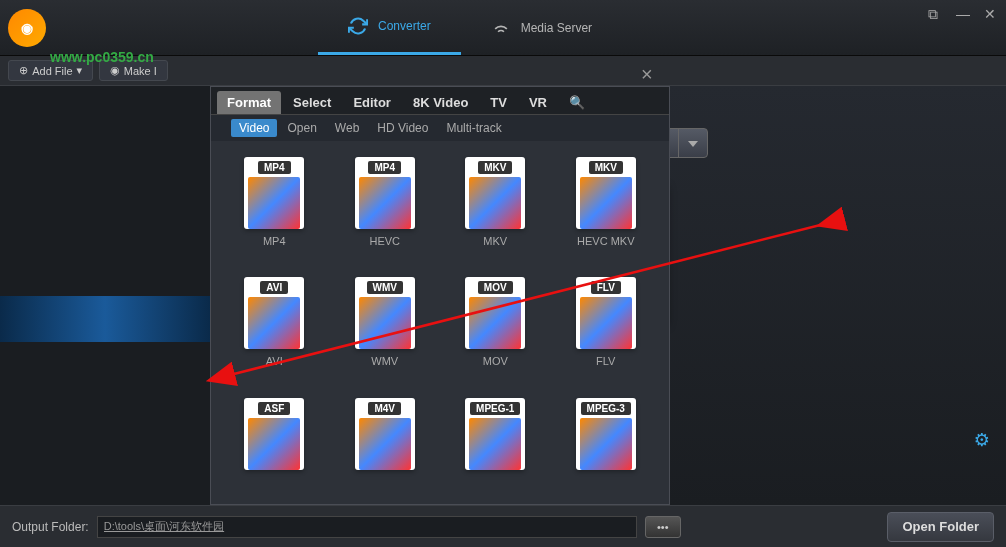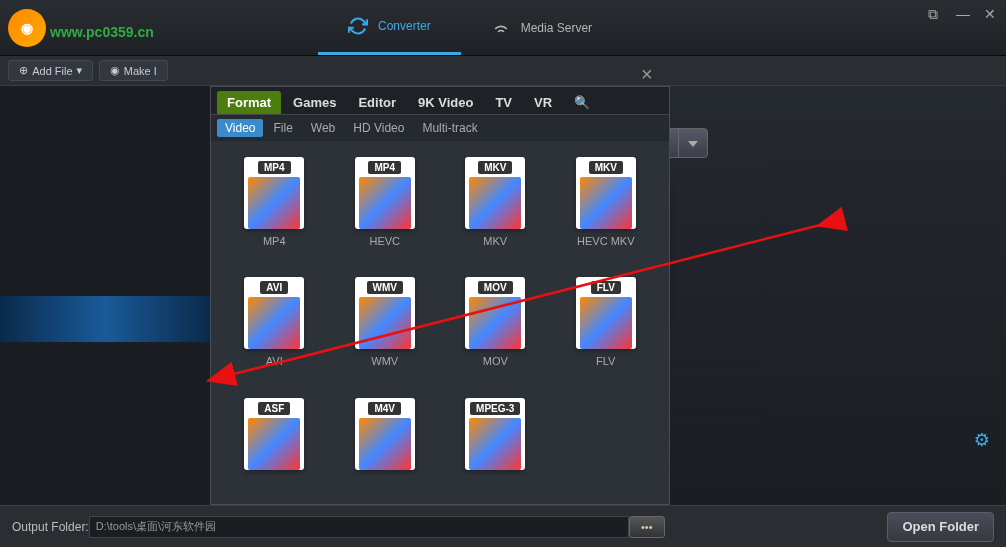--- a/index.html
+++ b/index.html
@@ -2,43 +2,43 @@
 <html><head>
 <meta charset="utf-8">
 <style>
 * { margin: 0; padding: 0; box-sizing: border-box; font-family: Arial, sans-serif; }
 body { width: 1006px; height: 547px; background: #1a1d21; overflow: hidden; position: relative; }
 
 .titlebar { height: 56px; background: linear-gradient(180deg, #2a2d32 0%, #1e2125 100%); display: flex; align-items: center; padding: 0 8px; position: relative; border-bottom: 1px solid #0a0a0a; }
 .logo-area { display: flex; align-items: center; flex: 0 0 300px; }
 .logo-circle { width: 38px; height: 38px; border-radius: 50%; background: linear-gradient(135deg, #ff8800, #ffaa00); display: flex; align-items: center; justify-content: center; font-size: 14px; color: #fff; font-weight: bold; }
 .logo-text { font-size: 28px; font-style: italic; font-weight: bold; color: #e8e8e8; margin-left: 4px; }
-.logo-url { position: absolute; top: 24px; left: 50px; color: #33aa44; font-size: 14px; font-weight: bold; }
+.logo-url { position: absolute; top: 49px; left: 50px; color: #33aa44; font-size: 14px; font-weight: bold; }
 
 .main-tabs { display: flex; height: 100%; margin-left: 10px; }
 .main-tab { display: flex; align-items: center; padding: 0 30px; color: #b5b5b5; font-size: 12px; cursor: pointer; gap: 10px; }
 .main-tab.active { color: #3ba9e8; border-bottom: 3px solid #3ba9e8; }
 .tab-icon { width: 20px; height: 20px; }
 
 .window-controls { position: absolute; right: 8px; top: 6px; display: flex; gap: 14px; }
 .win-btn { width: 14px; height: 14px; color: #aaa; cursor: pointer; font-size: 14px; }
 
 .toolbar { height: 30px; background: #2a2d32; display: flex; align-items: center; padding: 0 8px; gap: 6px; border-bottom: 1px solid #3a3d42; }
 .tool-btn { background: #333740; border: 1px solid #44484f; color: #ccc; font-size: 11px; padding: 3px 10px; border-radius: 3px; display: flex; align-items: center; gap: 4px; cursor: pointer; }
 
 .content { display: flex; height: calc(100% - 56px - 30px - 42px); position: relative; }
 .left-panel { flex: 0 0 210px; background: #1a1d21; }
 .left-thumb { width: 100%; height: 46px; background: linear-gradient(90deg, #0a2a4a, #1a5a9a, #0a2a4a); margin-top: 210px; }
 
 .format-popup { position: absolute; left: 210px; top: 0; width: 460px; height: 100%; background: #2d3138; border: 1px solid #4a4d55; z-index: 10; }
 .popup-close { position: absolute; right: 8px; top: -24px; width: 20px; height: 20px; color: #999; font-size: 20px; cursor: pointer; }
 .popup-tabs { display: flex; background: #1e2125; padding: 4px 6px 0 6px; gap: 2px; border-bottom: 1px solid #444; }
 .popup-tab { padding: 4px 10px; color: #ddd; font-size: 13px; font-weight: bold; cursor: pointer; }
-.popup-tab.active { background: #4d7c0f; color: #fff; border-radius: 3px 3px 0 0; }
-.popup-subtabs { display: flex; background: #252930; padding: 4px 6px; gap: 2px; }
+.popup-tab.active { background: #737373; color: #fff; border-radius: 3px 3px 0 0; }
+.popup-subtabs { display: flex; background: #252930; padding: 4px 20px; gap: 2px; }
 .popup-subtab { padding: 2px 8px; color: #aaa; font-size: 12px; cursor: pointer; }
 .popup-subtab.active { background: #3a8acc; color: #fff; border-radius: 2px; }
 
 .format-grid { padding: 12px; display: grid; grid-template-columns: repeat(4, 1fr); gap: 8px; overflow-y: auto; height: calc(100% - 52px); }
 .format-item { display: flex; flex-direction: column; align-items: center; cursor: pointer; padding: 4px; }
 .format-icon { width: 60px; height: 72px; background: #fff; border-radius: 3px; position: relative; display: flex; flex-direction: column; align-items: center; padding-top: 4px; box-shadow: 0 2px 4px rgba(0,0,0,0.3); }
 .format-icon-header { background: #333; color: #fff; font-size: 10px; font-weight: bold; padding: 1px 6px; border-radius: 2px; }
 .format-icon-body { flex: 1; width: 52px; margin-top: 3px; background: linear-gradient(135deg, #ff8800, #4488ff, #ff3333); border-radius: 2px; }
 .format-label { color: #aaa; font-size: 11px; margin-top: 6px; }
 
@@ -48,23 +48,23 @@
 .format-dropdown::after { content: ''; position: absolute; right: 0; top: 0; width: 28px; height: 100%; border-left: 1px solid #666; display: flex; align-items: center; justify-content: center; }
 .dropdown-arrow { position: absolute; right: 9px; top: 12px; border-left: 5px solid transparent; border-right: 5px solid transparent; border-top: 6px solid #aaa; }
 
 .preview-icon { width: 120px; height: 140px; background: #fff; border-radius: 4px; margin-top: 24px; display: flex; flex-direction: column; align-items: center; padding: 6px; box-shadow: 0 4px 8px rgba(0,0,0,0.4); }
 .preview-header { background: #333; color: #fff; font-size: 24px; font-weight: bold; padding: 2px 12px; border-radius: 3px; }
 .preview-body { flex: 1; width: 108px; margin-top: 6px; background: linear-gradient(135deg, #ff8800 0%, #ff3333 30%, #4488ff 60%, #ffaa00 100%); border-radius: 3px; }
 
 .details { margin-top: 40px; color: #888; font-size: 13px; line-height: 1.6; align-self: flex-start; margin-left: 30px; }
 .settings-icon { position: absolute; right: 16px; bottom: 54px; color: #3ba9e8; font-size: 18px; cursor: pointer; }
 
-.bottom-bar { height: 42px; background: #2a2d32; display: flex; align-items: center; padding: 0 12px; border-top: 1px solid #3a3d42; }
+.bottom-bar { height: 42px; background: #2a2d32; display: flex; align-items: center; padding: 0 12px; gap: 8px; border-top: 1px solid #3a3d42; }
 .output-label { color: #bbb; font-size: 12px; }
-.output-path { flex: 0 0 540px; height: 22px; background: #1a1d21; border: 1px solid #444; color: #999; font-size: 11px; padding: 0 6px; }
+.output-path { flex: 0 0 540px; height: 22px; background: #1a1d21; border: 1px solid #444; color: #999; font-size: 11px; padding: 0 6px; text-decoration: underline; }
 .browse-btn { width: 36px; height: 22px; background: linear-gradient(180deg, #555, #333); border: 1px solid #666; border-radius: 3px; color: #ccc; cursor: pointer; display: flex; align-items: center; justify-content: center; font-size: 11px; }
 .open-folder-btn { height: 30px; padding: 0 14px; background: linear-gradient(180deg, #4a4e58, #35383f); border: 1px solid #5a5e68; border-radius: 4px; color: #ddd; font-size: 13px; font-weight: bold; cursor: pointer; margin-left: auto; }
 
 .arrow-svg { position: absolute; pointer-events: none; z-index: 20; }
 </style>
 </head>
 <body>
 
 <div class="titlebar">
   <div class="logo-area">
@@ -107,30 +107,30 @@
 
 <div class="content">
   <div class="left-panel">
     <div class="left-thumb"></div>
   </div>
 
   <div class="format-popup">
     <div class="popup-close">×</div>
     <div class="popup-tabs">
       <div class="popup-tab active">Format</div>
-      <div class="popup-tab">Games</div>
+      <div class="popup-tab">Select</div>
       <div class="popup-tab">Editor</div>
-      <div class="popup-tab">9K Video</div>
+      <div class="popup-tab">8K Video</div>
       <div class="popup-tab">TV</div>
       <div class="popup-tab">VR</div>
       <div class="popup-tab" style="color:#3ba9e8">🔍</div>
     </div>
     <div class="popup-subtabs">
       <div class="popup-subtab active">Video</div>
-      <div class="popup-subtab">File</div>
+      <div class="popup-subtab">Open</div>
       <div class="popup-subtab">Web</div>
       <div class="popup-subtab">HD Video</div>
       <div class="popup-subtab">Multi-track</div>
     </div>
     <div class="format-grid" id="format-grid">
         <div class="format-item">
           <div class="format-icon">
     <div class="format-icon-header">MP4</div>
     <div class="format-icon-body"></div>
   </div>
@@ -188,20 +188,27 @@
         <div class="format-item">
           <div class="format-icon">
     <div class="format-icon-header">ASF</div>
     <div class="format-icon-body"></div>
   </div>
   <div class="format-label"></div>
         </div>
         <div class="format-item">
           <div class="format-icon">
     <div class="format-icon-header">M4V</div>
+    <div class="format-icon-body"></div>
+  </div>
+  <div class="format-label"></div>
+        </div>
+        <div class="format-item">
+          <div class="format-icon">
+    <div class="format-icon-header">MPEG-1</div>
     <div class="format-icon-body"></div>
   </div>
   <div class="format-label"></div>
         </div>
         <div class="format-item">
           <div class="format-icon">
     <div class="format-icon-header">MPEG-3</div>
     <div class="format-icon-body"></div>
   </div>
   <div class="format-label"></div>

